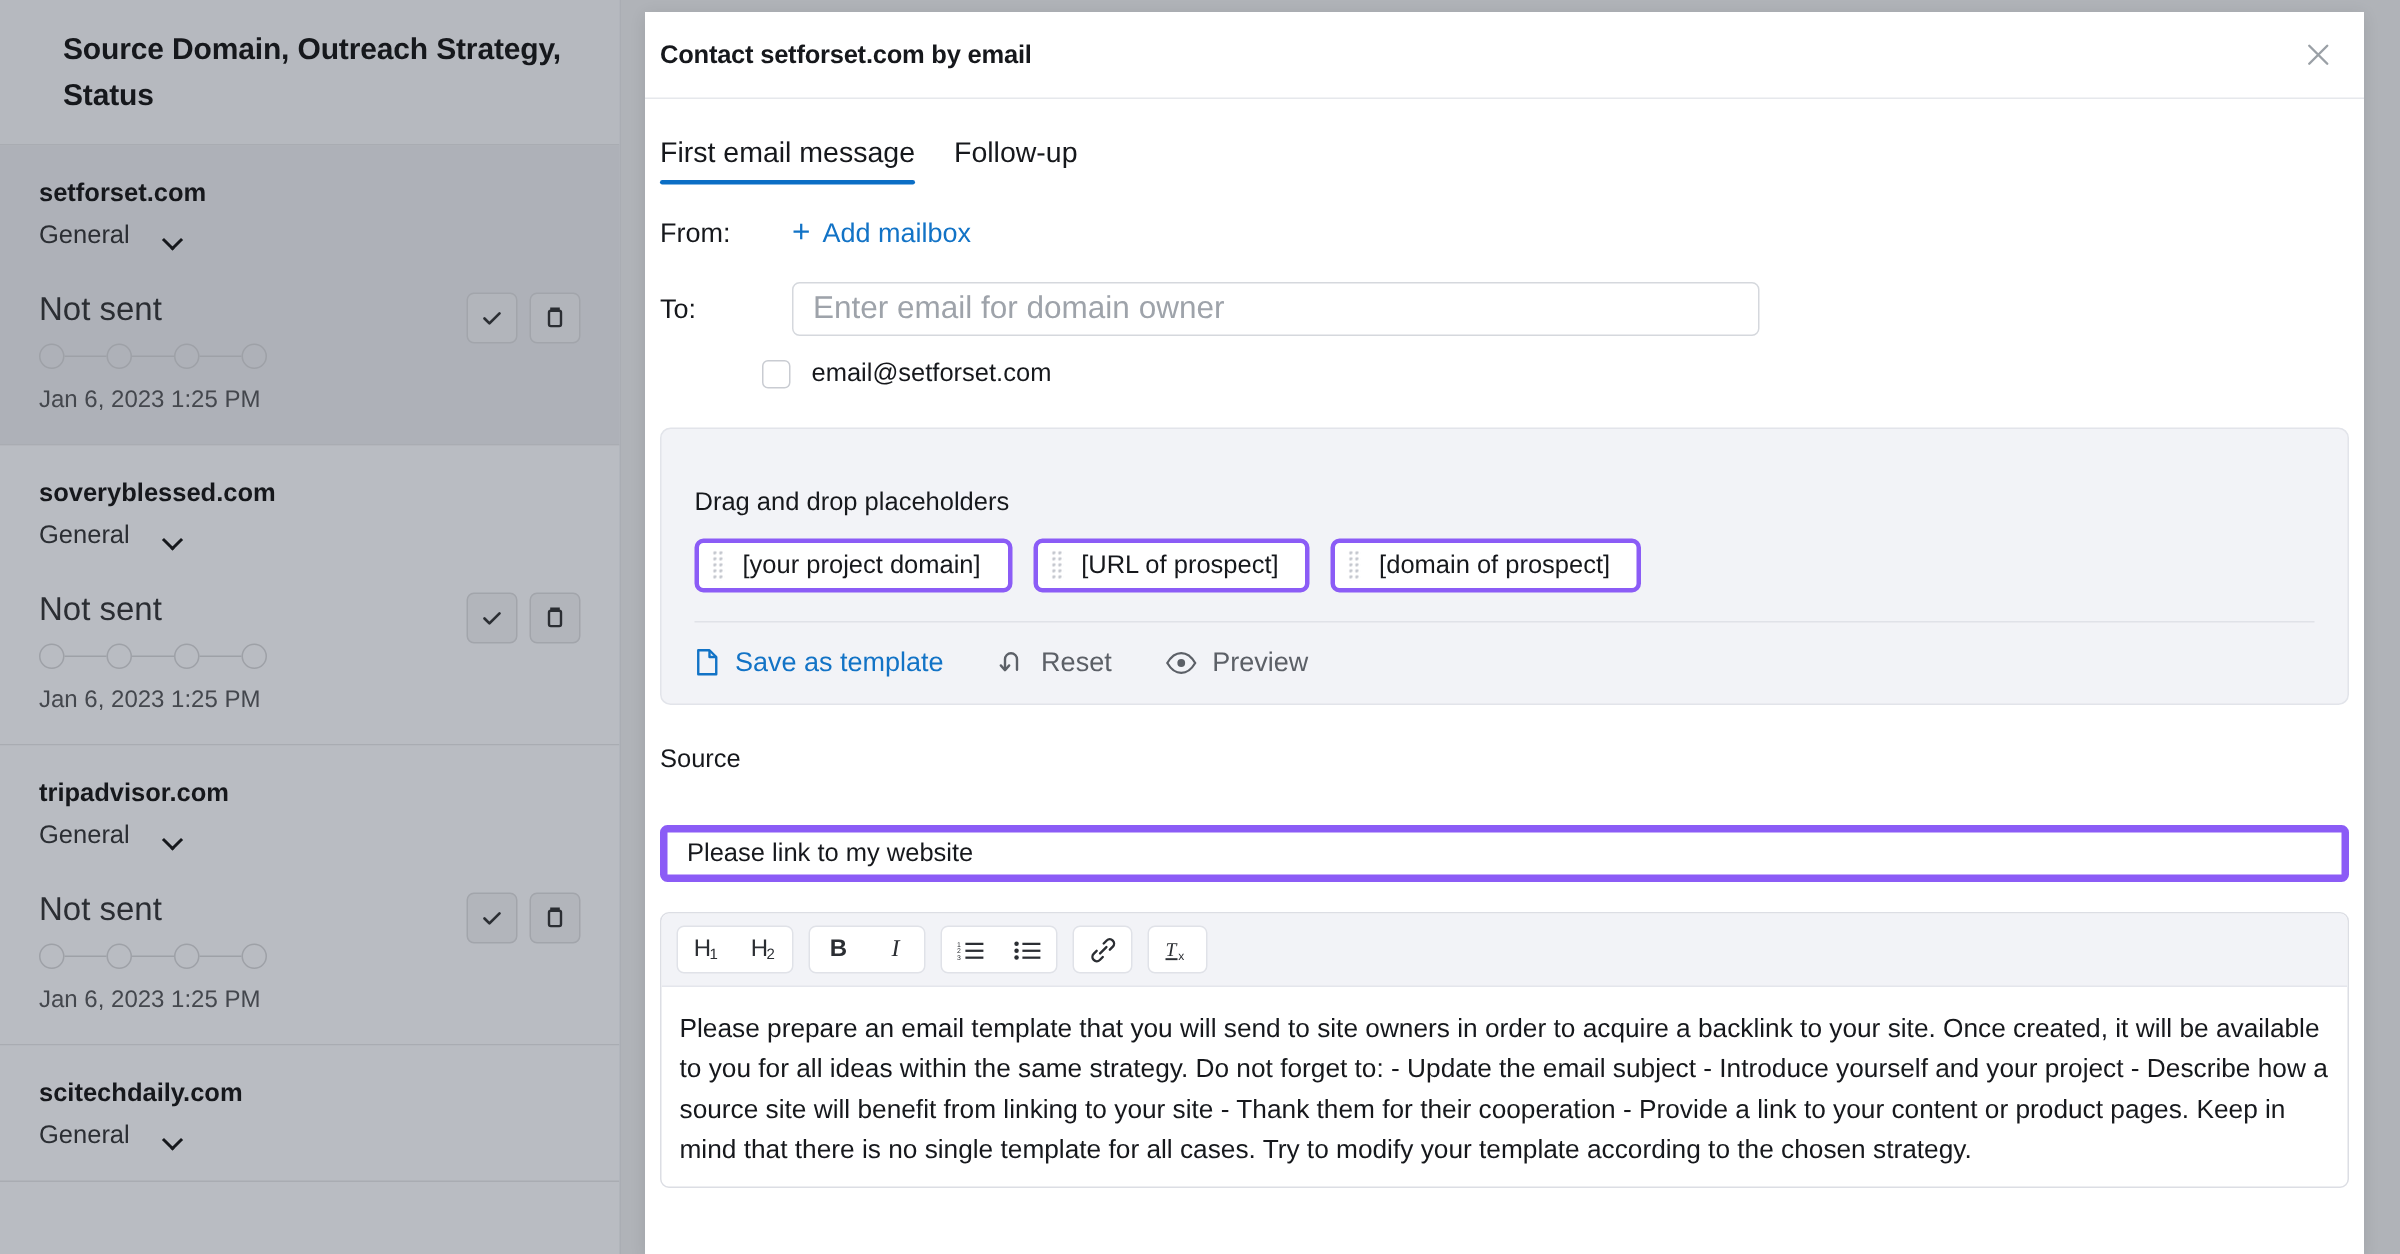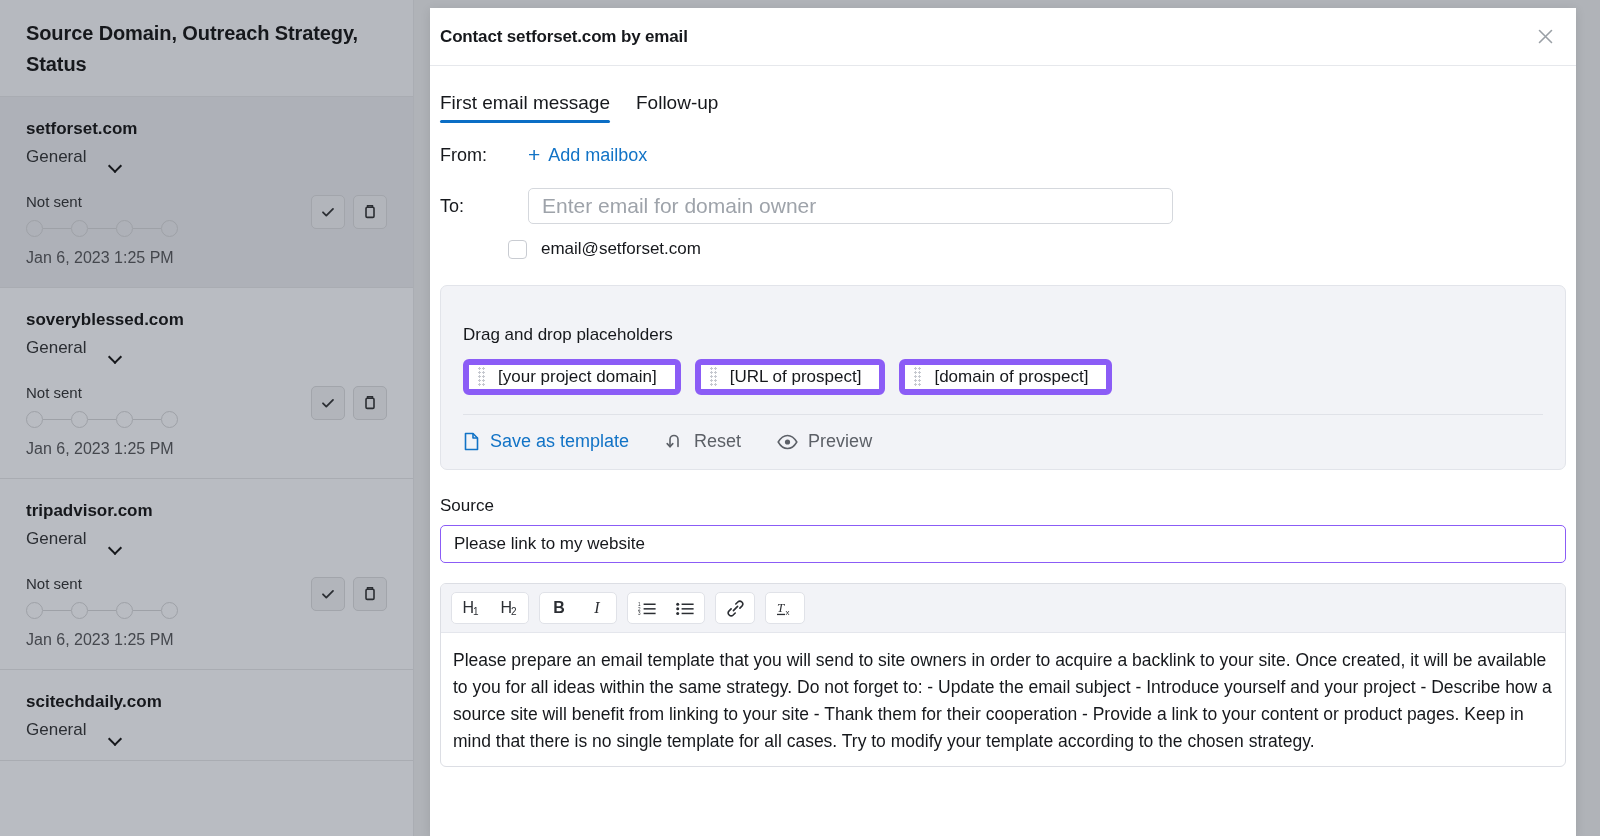--- a/index.html
+++ b/index.html
@@ -22,21 +22,21 @@
   .sidebar {
     position: absolute;
     left: 0; top: 0;
     width: 414px;
     height: 836px;
     background: #b9bcc2;
     border-right: 1px solid #aaadb3;
     overflow: hidden;
   }
   .sidebar-header {
-    padding: 18px 26px 16px 26px;
+    padding: 18px 26px 16px 42px;
     border-bottom: 1px solid #a9acb2;
     background: #b6b9bf;
   }
   .sidebar-header-title {
     font-size: 20px;
     font-weight: bold;
     color: #16181c;
     line-height: 1.55;
     letter-spacing: -0.1px;
   }
@@ -50,21 +50,21 @@
   .domain-name {
     font-size: 17px;
     font-weight: bold;
     color: #16181c;
     margin-bottom: 8px;
   }
   .domain-strategy {
     font-size: 17px;
     color: #2b2e33;
     display: flex;
-    align-items: flex-end;
+    align-items: center;
     gap: 24px;
   }
   .chev {
     display: inline-block;
     width: 11px; height: 7px;
     position: relative;
     top: 1px;
   }
   .chev::before {
     content: "";
@@ -76,21 +76,21 @@
     transform: rotate(45deg);
   }
   .status-block {
     margin-top: 26px;
     display: flex;
     align-items: flex-start;
     justify-content: space-between;
   }
   .status-left { flex: 1; }
   .status-text {
-    font-size: 15px;
+    font-size: 22px;
     color: #2b2e33;
     margin-bottom: 10px;
   }
   .dots {
     display: flex;
     align-items: center;
     margin-bottom: 12px;
   }
   .dot {
     width: 17px; height: 17px;
@@ -279,21 +279,21 @@
     margin-bottom: 14px;
     margin-top: 20px;
   }
   .ph-chips {
     display: flex;
     gap: 14px;
     flex-wrap: wrap;
   }
   .ph-chip {
     background: #ffffff;
-    border: 6px solid #8b5cf6;
+    border: 3px solid #8b5cf6;
     border-radius: 6px;
     height: 36px;
     display: flex;
     align-items: center;
     padding: 0 18px 0 9px;
     font-size: 17px;
     color: #16181c;
     gap: 12px;
   }
   .grip {
@@ -327,28 +327,29 @@
   
   .subject-label {
     font-size: 17px;
     color: #16181c;
     margin-top: 26px;
     margin-bottom: 9px;
   }
   .subject-input {
     width: 100%;
     height: 38px;
-    border: 1px solid #8b5cf6;
+    border: 5px solid #8b5cf6;
     border-radius: 5px;
     padding: 0 13px;
     font-size: 17px;
     color: #16181c;
     font-family: "Liberation Sans", sans-serif;
     outline: none;
     background: #fff;
+    margin-top: 25px;
   }
 
   
   .editor {
     margin-top: 20px;
     border: 1px solid #dcdee4;
     border-radius: 6px;
     overflow: hidden;
     background: #fff;
   }

